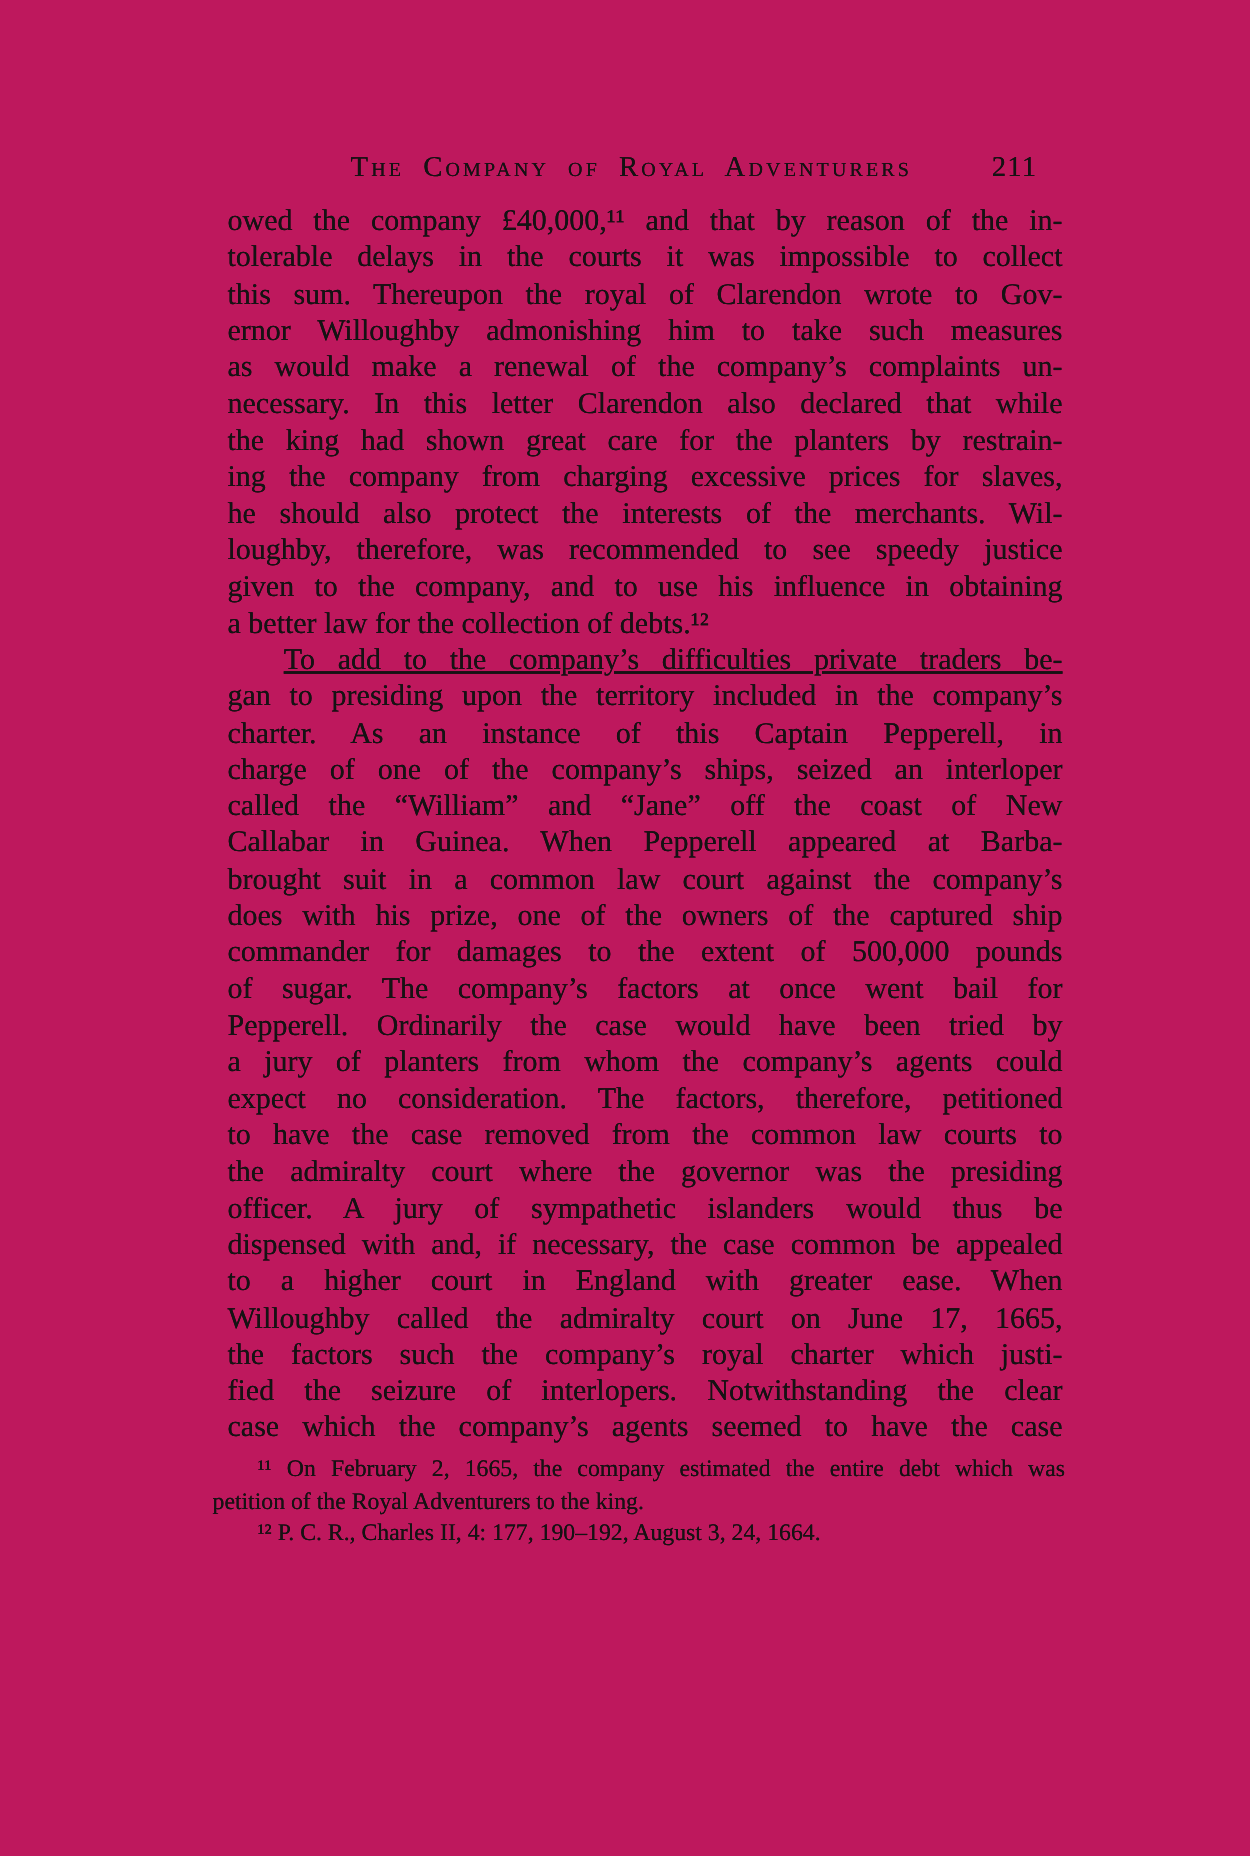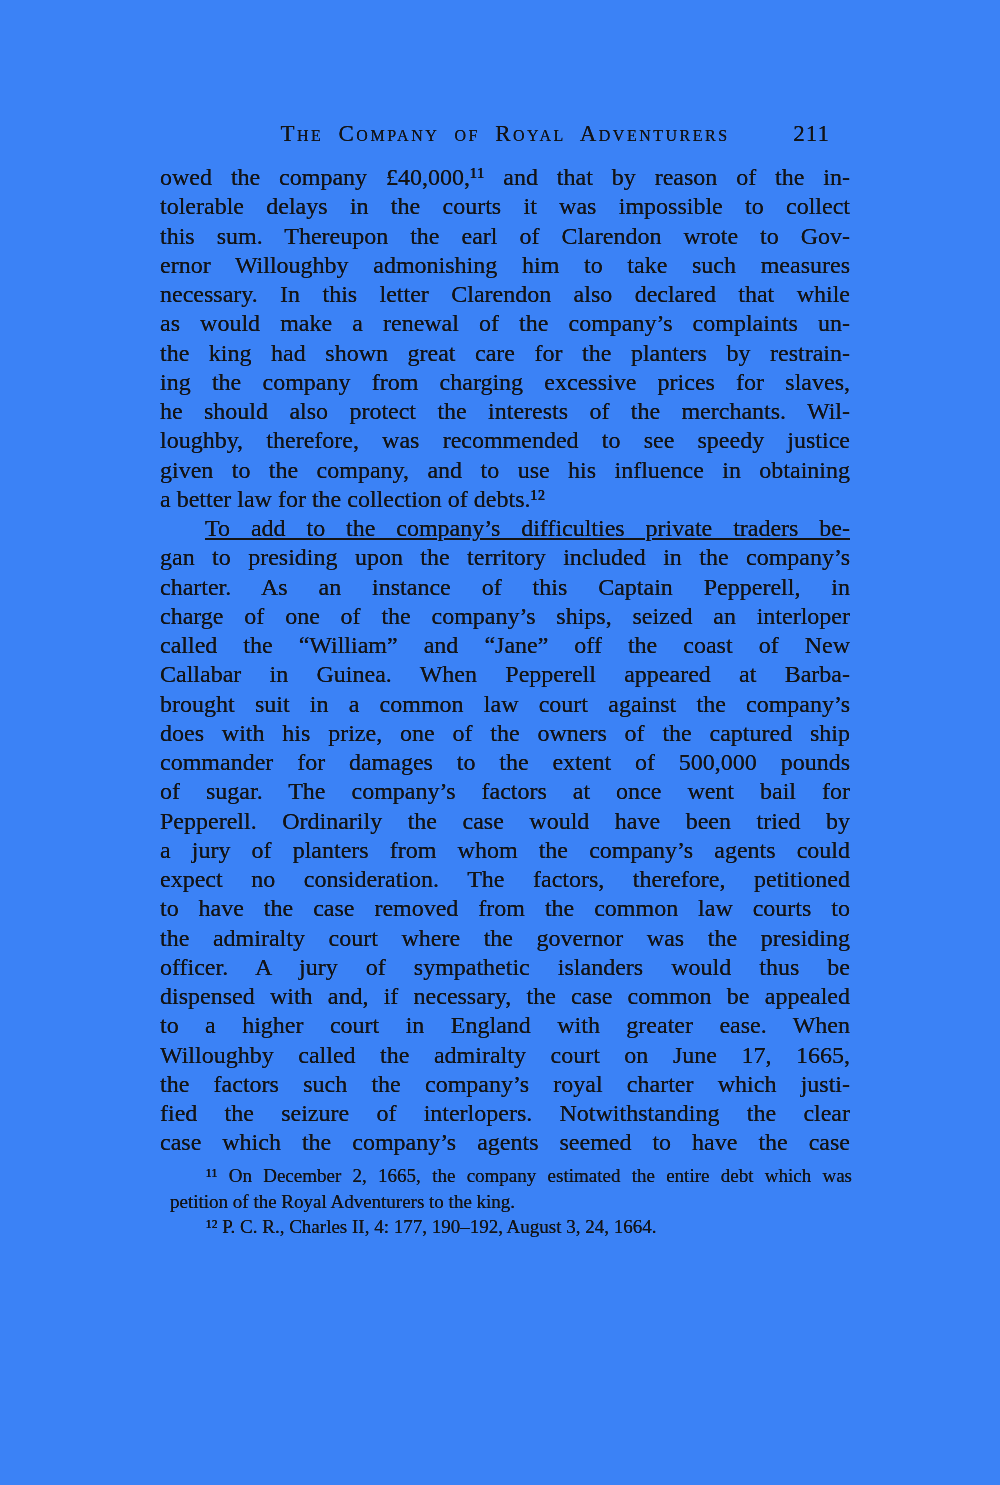--- a/index.html
+++ b/index.html
@@ -4,21 +4,21 @@
 <style>
   html, body {
     margin: 0;
     padding: 0;
     background: #ffffff;
   }
   .page {
     position: relative;
     width: 1000px;
     height: 1485px;
-    background: #3b82f6;
+    background: #be185d;
     overflow: hidden;
     font-family: "Liberation Serif", "DejaVu Serif", serif;
     color: #141414;
   }
   .ink {
     text-shadow: 0 0 0.4px rgba(0,0,0,0.85);
   }
   .running-header {
     position: absolute;
     top: 121px;
@@ -45,20 +45,21 @@
     position: absolute;
     top: 163px;
     left: 160px;
     width: 690px;
     font-size: 24px;
     line-height: 29.25px;
   }
   .line {
     text-align: justify;
     text-align-last: justify;
+    margin-left: 22px;
   }
   .line.endpara {
     text-align-last: left;
   }
   .line.indent {
     text-indent: 45px;
     text-decoration: underline;
   }
   .footnotes {
     position: absolute;
@@ -86,24 +87,24 @@
 
   <div class="running-header ink">
     <span class="title">The Company of Royal Adventurers</span>
     <span class="pagenum">211</span>
   </div>
 
   <div class="body-text ink">
     <div>
       <div class="line">owed the company £40,000,¹¹ and that by reason of the in-</div>
       <div class="line">tolerable delays in the courts it was impossible to collect</div>
-      <div class="line">this sum.  Thereupon the earl of Clarendon wrote to Gov-</div>
+      <div class="line">this sum.  Thereupon the royal of Clarendon wrote to Gov-</div>
       <div class="line">ernor Willoughby admonishing him to take such measures</div>
+      <div class="line">as would make a renewal of the company’s complaints un-</div>
       <div class="line">necessary.  In this letter Clarendon also declared that while</div>
-      <div class="line">as would make a renewal of the company’s complaints un-</div>
       <div class="line">the king had shown great care for the planters by restrain-</div>
       <div class="line">ing the company from charging excessive prices for slaves,</div>
       <div class="line">he should also protect the interests of the merchants.  Wil-</div>
       <div class="line">loughby, therefore, was recommended to see speedy justice</div>
       <div class="line">given to the company, and to use his influence in obtaining</div>
       <div class="line endpara">a better law for the collection of debts.¹²</div>
     </div>
     <div>
       <div class="line indent">To add to the company’s difficulties private traders be-</div>
       <div class="line">gan to presiding upon the territory included in the company’s</div>
@@ -124,18 +125,18 @@
       <div class="line">dispensed with and, if necessary, the case common be appealed</div>
       <div class="line">to a higher court in England with greater ease.  When</div>
       <div class="line">Willoughby called the admiralty court on June 17, 1665,</div>
       <div class="line">the factors such the company’s royal charter which justi-</div>
       <div class="line">fied the seizure of interlopers.  Notwithstanding the clear</div>
       <div class="line">case which the company’s agents seemed to have the case</div>
     </div>
   </div>
 
   <div class="footnotes ink">
-    <div class="fline findent">¹¹ On December 2, 1665, the company estimated the entire debt which was</div>
+    <div class="fline findent">¹¹ On February 2, 1665, the company estimated the entire debt which was</div>
     <div class="fline left">petition of the Royal Adventurers to the king.</div>
     <div class="fline left findent">¹² P. C. R., Charles II, 4: 177, 190–192, August 3, 24, 1664.</div>
   </div>
 
 </div>
 
 </body></html>

